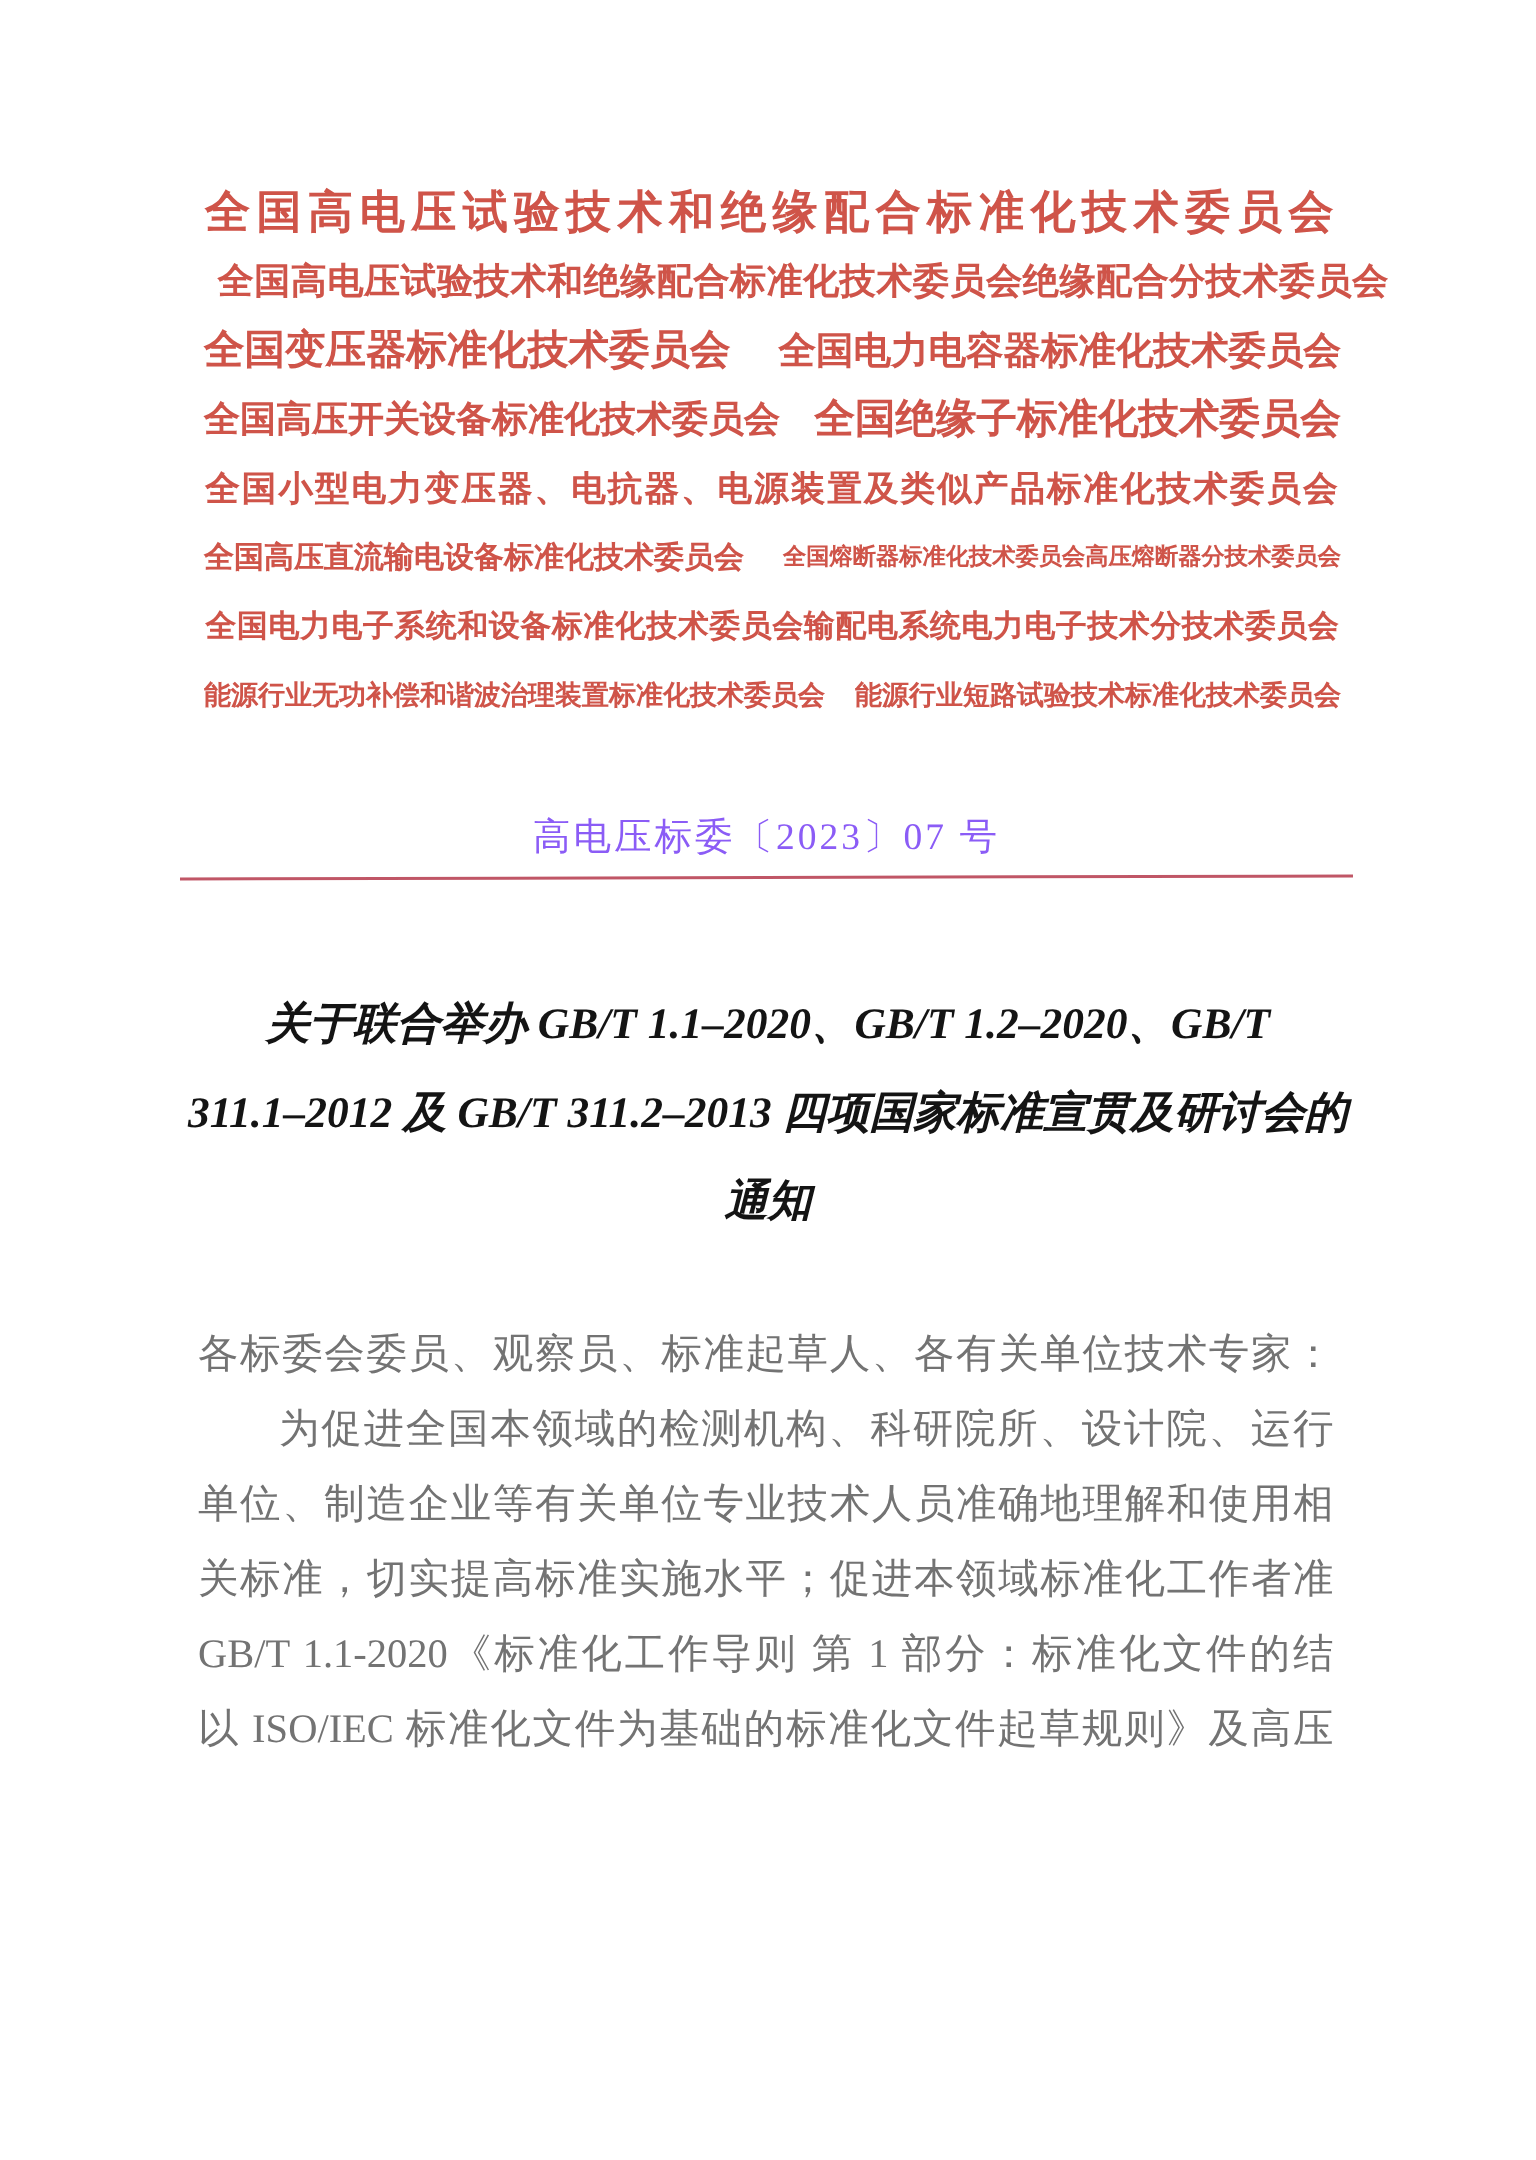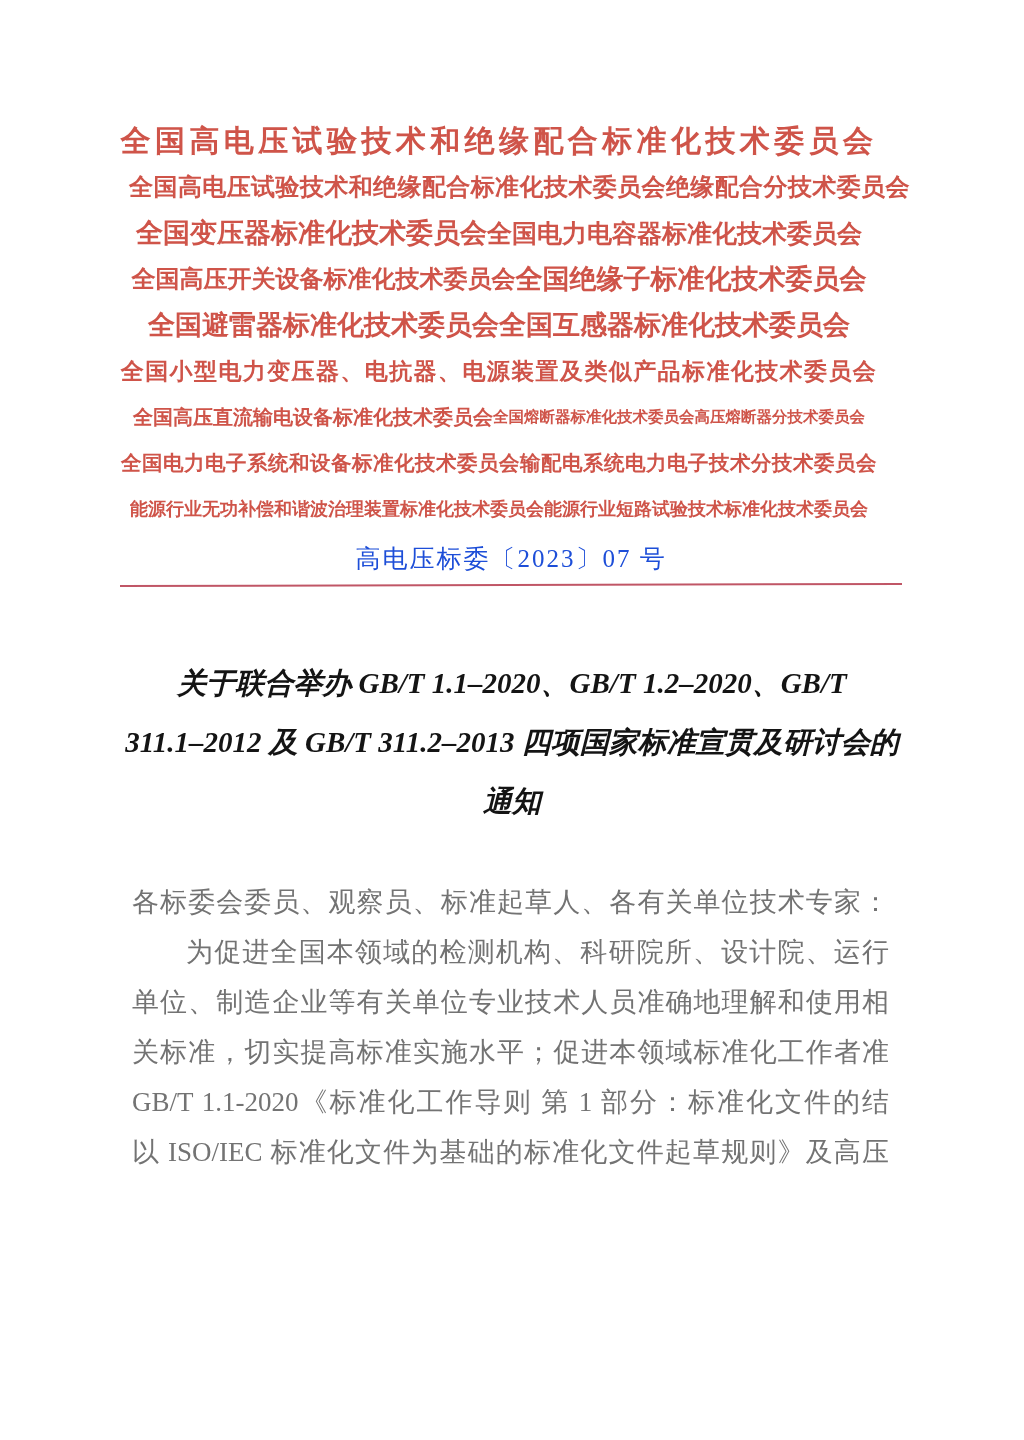--- a/index.html
+++ b/index.html
@@ -8,45 +8,45 @@
     width: 1024px;
     height: 1440px;
     background: #ffffff;
     overflow: hidden;
     font-family: "Liberation Serif", serif;
   }
   
   .letterhead {
     position: absolute;
     top: 118px;
-    left: 120px;
+    left: 136px;
     width: 758px;
     font-family: Liberation Mono, monospace;
     font-weight: 700;
   }
   .lh-row {
     height: 46px;
     display: flex;
     align-items: center;
     white-space: nowrap;
   }
-  .lh-row.double { justify-content: center; }
+  .lh-row.double { justify-content: space-between; }
   .lh-row.single { justify-content: center; }
   
   .doc-number {
     position: absolute;
     top: 544px;
     left: 132px;
     width: 758px;
     height: 30px;
     line-height: 30px;
     text-align: center;
     font-size: 25px;
     letter-spacing: 2px;
-    color: #1d4ed8;
+    color: #8b5cf6;
   }
   
   .rule {
     position: absolute;
     top: 584px;
     left: 120px;
     width: 782px;
     height: 2px;
     transform: rotate(-0.15deg);
   }
@@ -92,24 +92,20 @@
         <span style="font-size: 24px; letter-spacing: 0.4px; margin-left: 41px;">全国高电压试验技术和绝缘配合标准化技术委员会绝缘配合分技术委员会</span>
       </div>
       <div class="lh-row double">
         <span style="font-size: 27px;">全国变压器标准化技术委员会</span>
         <span style="font-size: 25px;">全国电力电容器标准化技术委员会</span>
       </div>
       <div class="lh-row double">
         <span style="font-size: 24px;">全国高压开关设备标准化技术委员会</span>
         <span style="font-size: 27px;">全国绝缘子标准化技术委员会</span>
       </div>
-      <div class="lh-row double">
-        <span style="font-size: 27px;">全国避雷器标准化技术委员会</span>
-        <span style="font-size: 27px;">全国互感器标准化技术委员会</span>
-      </div>
       <div class="lh-row single">
         <span style="font-size: 23px; letter-spacing: 1.4px;">全国小型电力变压器、电抗器、电源装置及类似产品标准化技术委员会</span>
       </div>
       <div class="lh-row double">
         <span style="font-size: 20px;">全国高压直流输电设备标准化技术委员会</span>
         <span style="font-size: 15.5px;">全国熔断器标准化技术委员会高压熔断器分技术委员会</span>
       </div>
       <div class="lh-row single">
         <span style="font-size: 20.5px; letter-spacing: 0.5px;">全国电力电子系统和设备标准化技术委员会输配电系统电力电子技术分技术委员会</span>
       </div>

